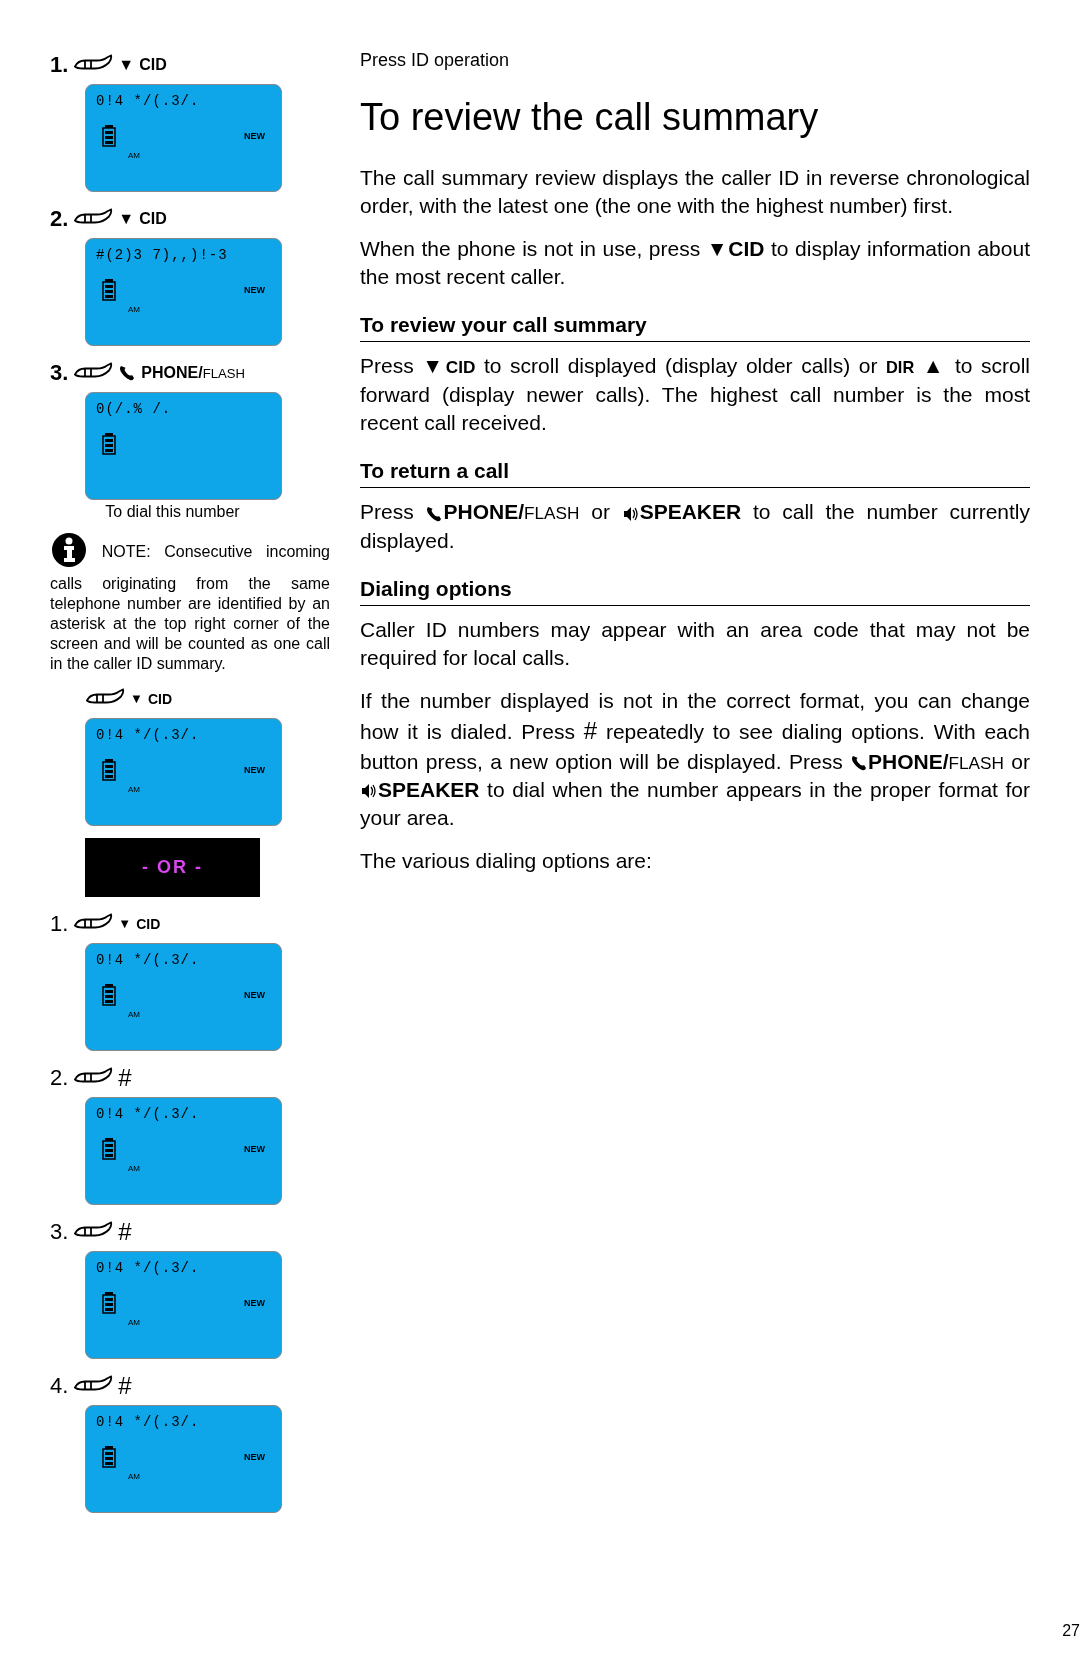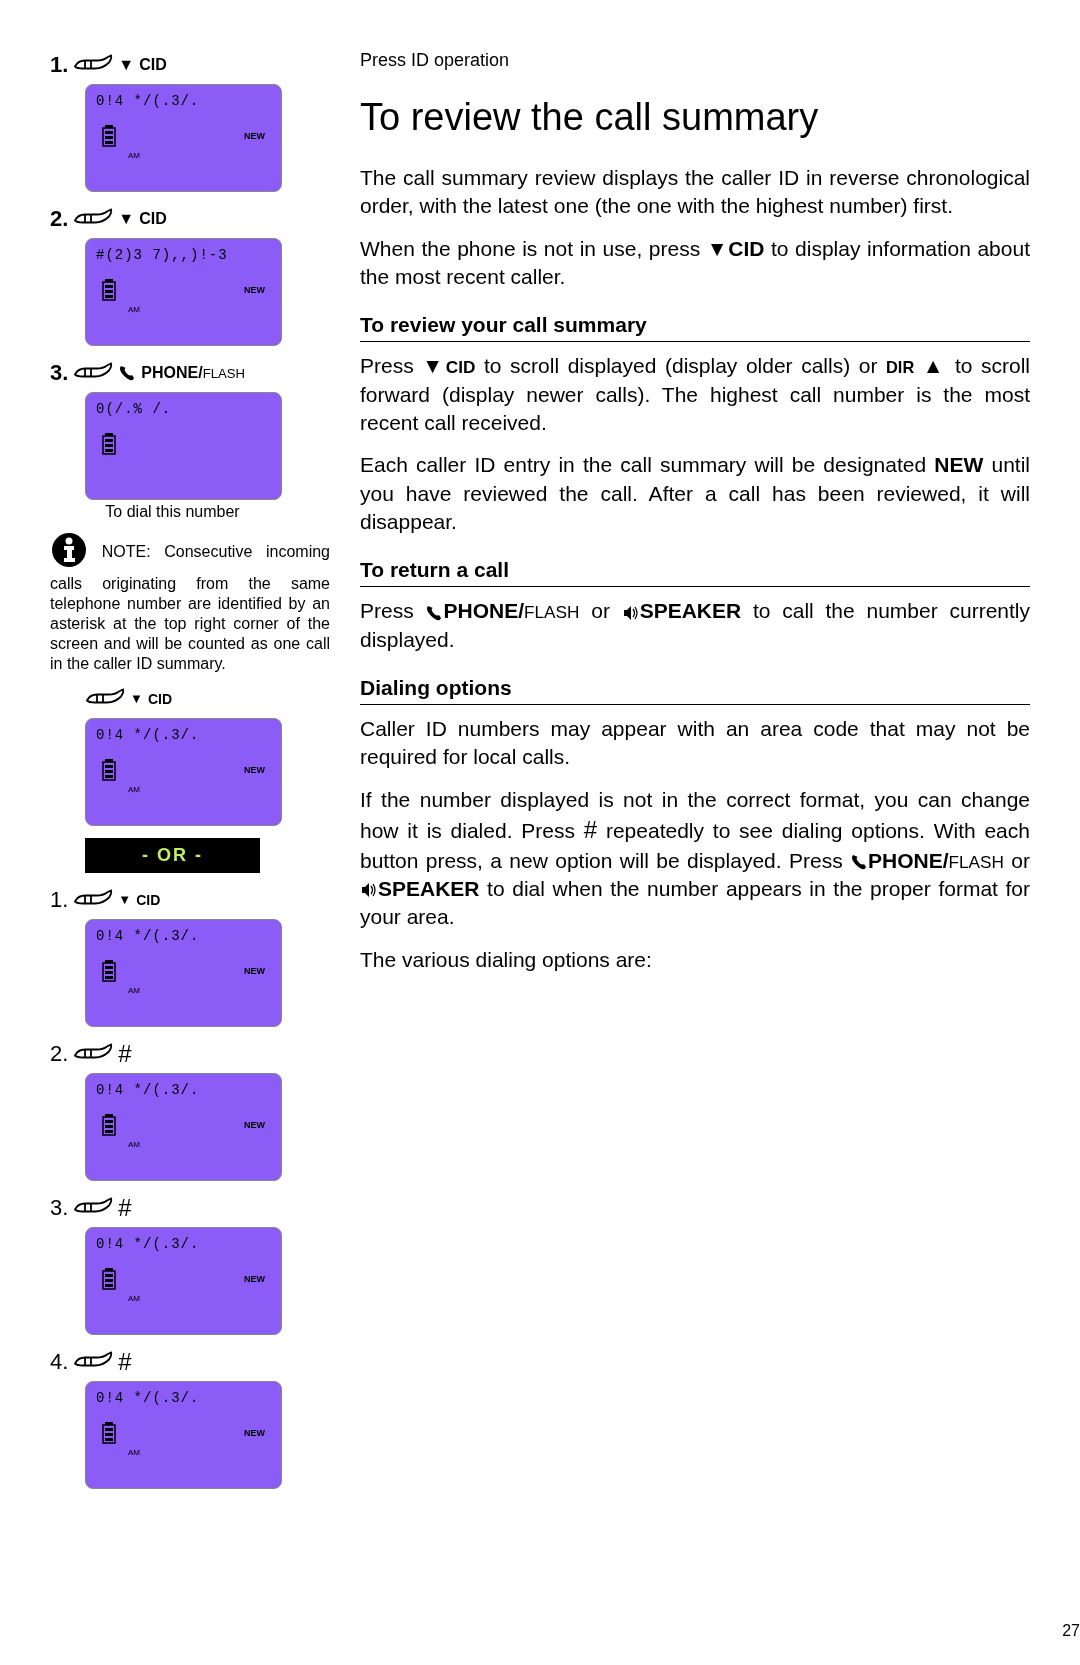--- a/index.html
+++ b/index.html
@@ -48,21 +48,21 @@
     font-weight: bold;
     font-size: 16px;
   }
   .tri-down {
     font-size: 16px;
   }
   .screen {
     margin-left: 35px;
     width: 175px;
     height: 90px;
-    background: #8b5cf6;
+    background: #0ea5e9;
     border: 1px solid #888;
     border-radius: 8px;
     padding: 8px 10px;
     position: relative;
     font-family: "Courier New", monospace;
   }
   .screen-line1 {
     font-size: 14px;
     letter-spacing: 1px;
   }
@@ -101,25 +101,25 @@
   }
   .note-icon {
     display: inline-block;
     vertical-align: middle;
   }
   .note-icon svg { width: 38px; height: 38px; }
   .or-divider {
     margin: 12px 0 12px 35px;
     width: 175px;
     background: #000;
-    color: #bef264;
+    color: #d946ef;
     text-align: center;
     font-weight: bold;
     font-size: 18px;
-    padding: 7px 0;
+    padding: 19px 0;
     letter-spacing: 2px;
   }
   .hash {
     font-size: 24px;
     font-weight: normal;
   }
   .phone-icon svg { width: 18px; height: 18px; vertical-align: middle; }
   .speaker-icon svg { width: 18px; height: 18px; vertical-align: middle; }
 
   .breadcrumb {
@@ -362,23 +362,20 @@
 
     <div class="para">The call summary review displays the caller ID in reverse chronological order, with the latest one (the one with the highest number) first.</div>
     <div class="para">
       <span>When the phone is not in use, press </span><span>▼</span><span class="smallcaps-strong">CID</span><span> to display information about the most recent caller.</span>
     </div>
 
     <div class="subhead">To review your call summary</div>
     <div class="para">
       <span>Press </span><span>▼</span><span class="cid-small">CID</span><span> to scroll displayed (display older calls) or </span><span class="dir-small">DIR</span> <span>▲</span><span> to scroll forward (display newer calls). The highest call number is the most recent call received.</span>
     </div>
-    <div class="para">
-      <span>Each caller ID entry in the call summary will be designated </span><span class="smallcaps-strong">NEW</span><span> until you have reviewed the call. After a call has been reviewed, it will disappear.</span>
-    </div>
 
     <div class="subhead">To return a call</div>
     <div class="para">
       <span>Press </span><span class="phone-icon"><svg viewBox="0 0 18 18">
             <use href="#phone-handset"></use>
           </svg></span><span class="smallcaps-strong">PHONE/</span><span class="sc-flash">FLASH</span><span> or </span><span class="speaker-icon"><svg viewBox="0 0 18 18">
             <use href="#speaker"></use>
           </svg></span><span class="smallcaps-strong">SPEAKER</span><span> to call the number currently displayed.</span>
     </div>
 

